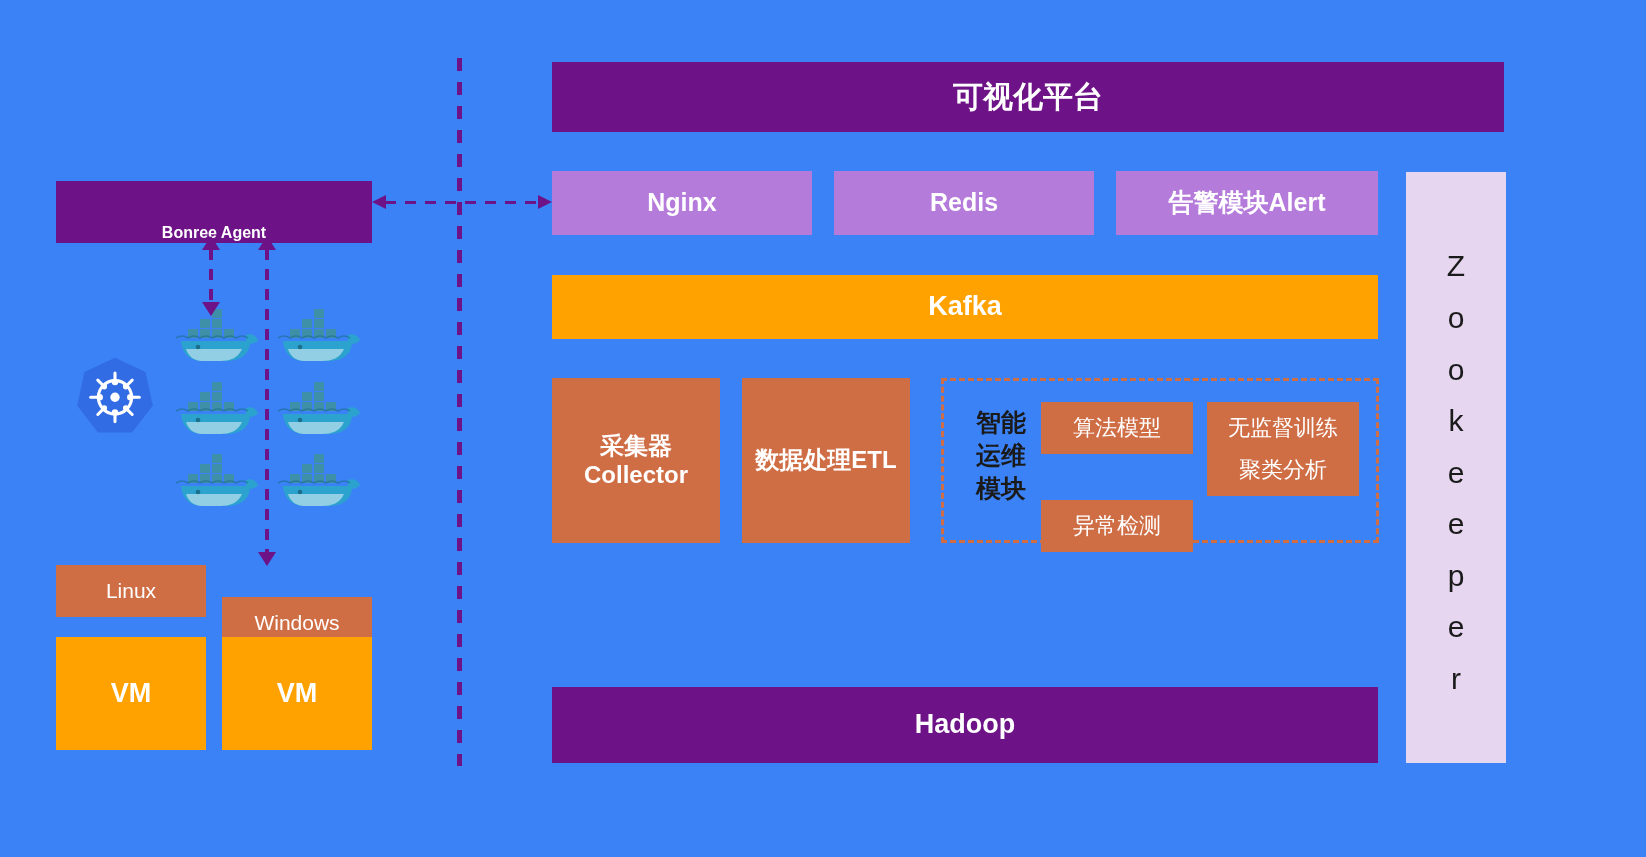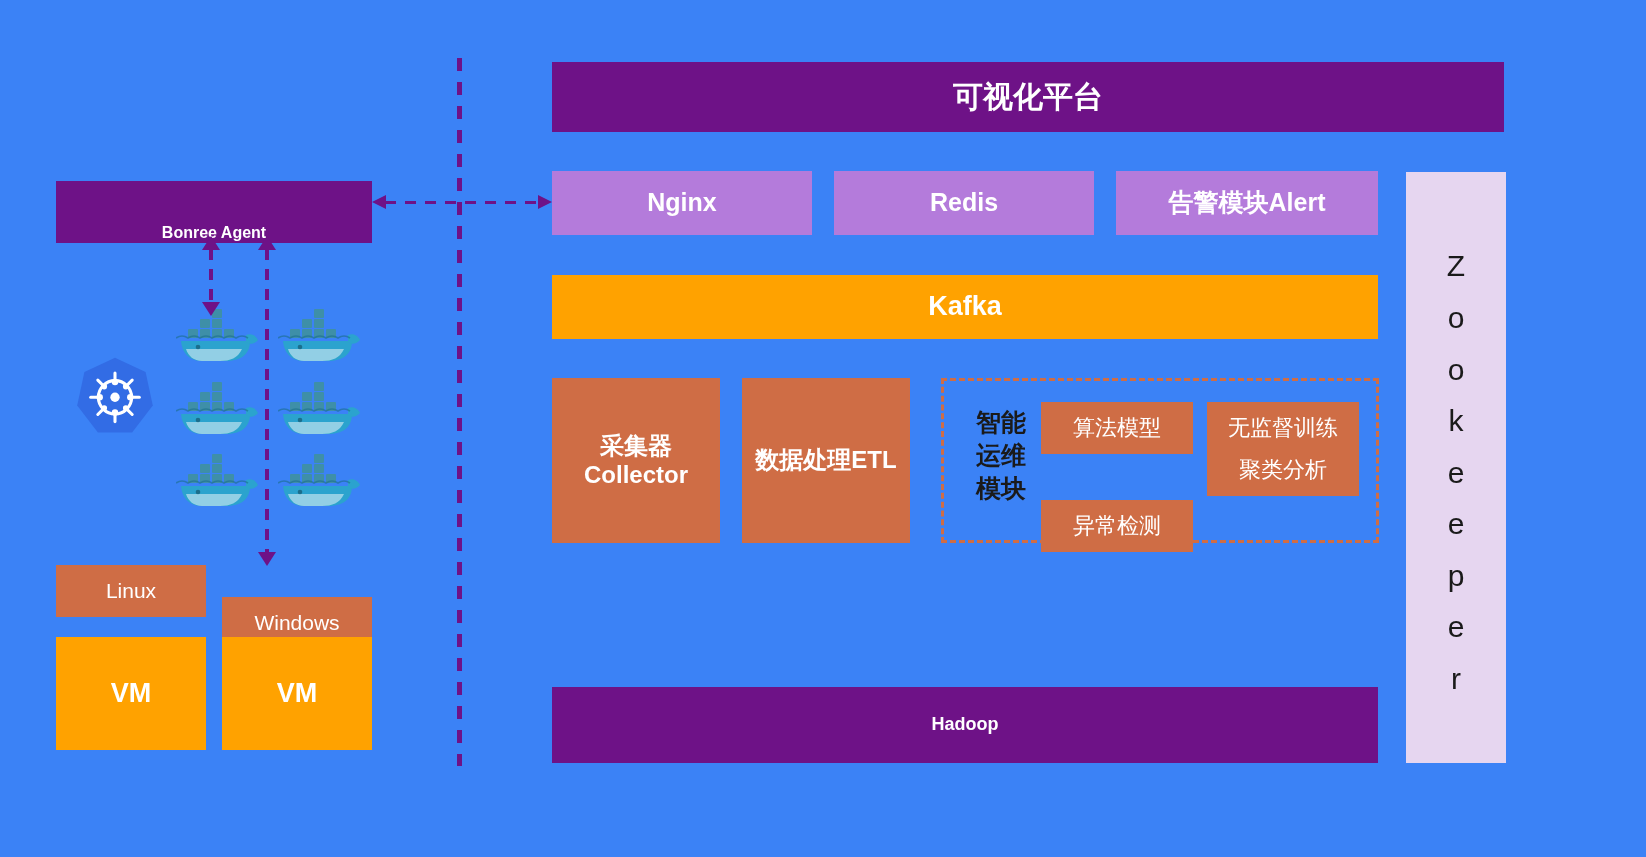--- a/index.html
+++ b/index.html
@@ -370,21 +370,21 @@
     <span class="lbl">无监督训练</span>
   </div>
   <div class="box terra normal" style="left:1041px; top:500px; width:152px; height:52px; font-size:22px;">
     <span class="lbl">异常检测</span>
   </div>
   <div class="box terra normal" style="left:1207px; top:444px; width:152px; height:52px; font-size:22px;">
     <span class="lbl">聚类分析</span>
   </div>
 
 
-  <div class="box purple-dark bold" style="left:552px; top:687px; width:826px; height:76px; font-size:18px;">
+  <div class="box purple-dark bold" style="left:552px; top:687px; width:826px; height:76px; font-size:27px;">
     <span class="lbl">Hadoop</span>
   </div>
 
   <div id="zookeeper-panel">
     <div class="zk-letter">Z</div>
     <div class="zk-letter">o</div>
     <div class="zk-letter">o</div>
     <div class="zk-letter">k</div>
     <div class="zk-letter">e</div>
     <div class="zk-letter">e</div>

